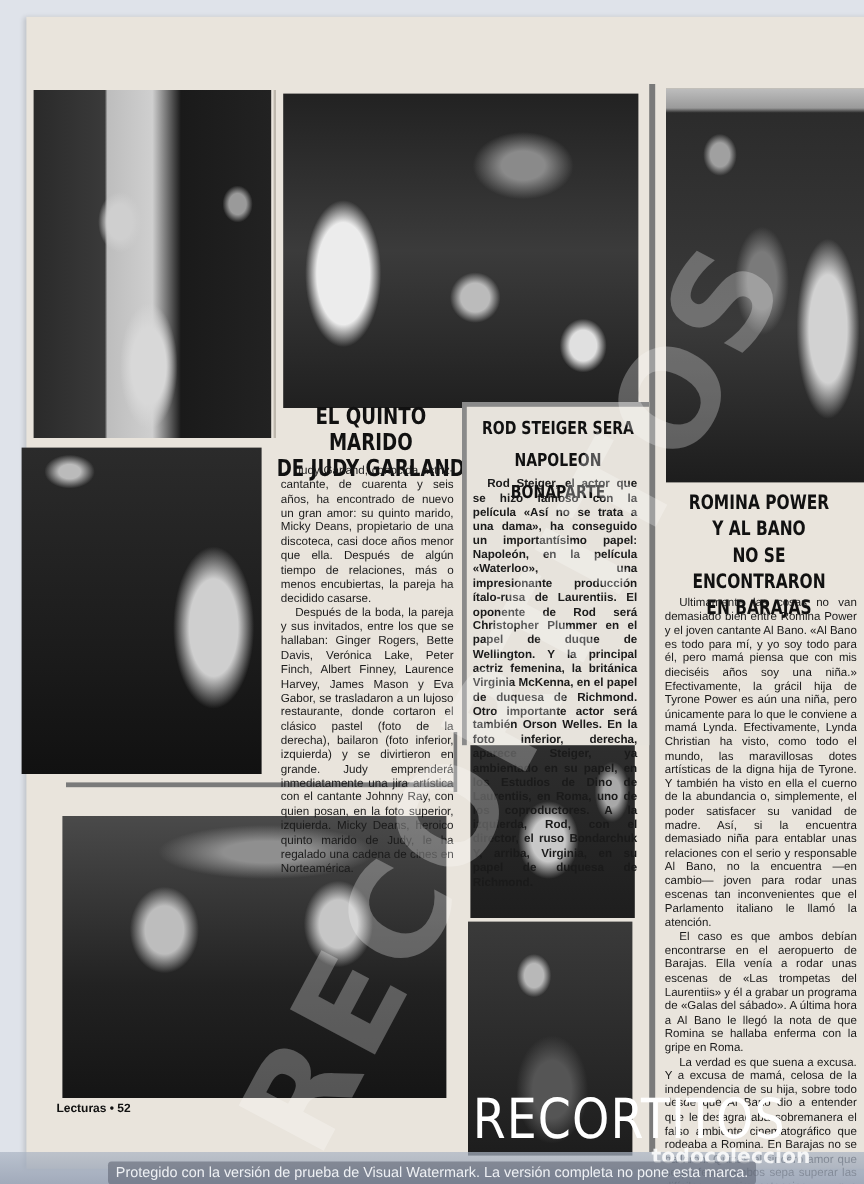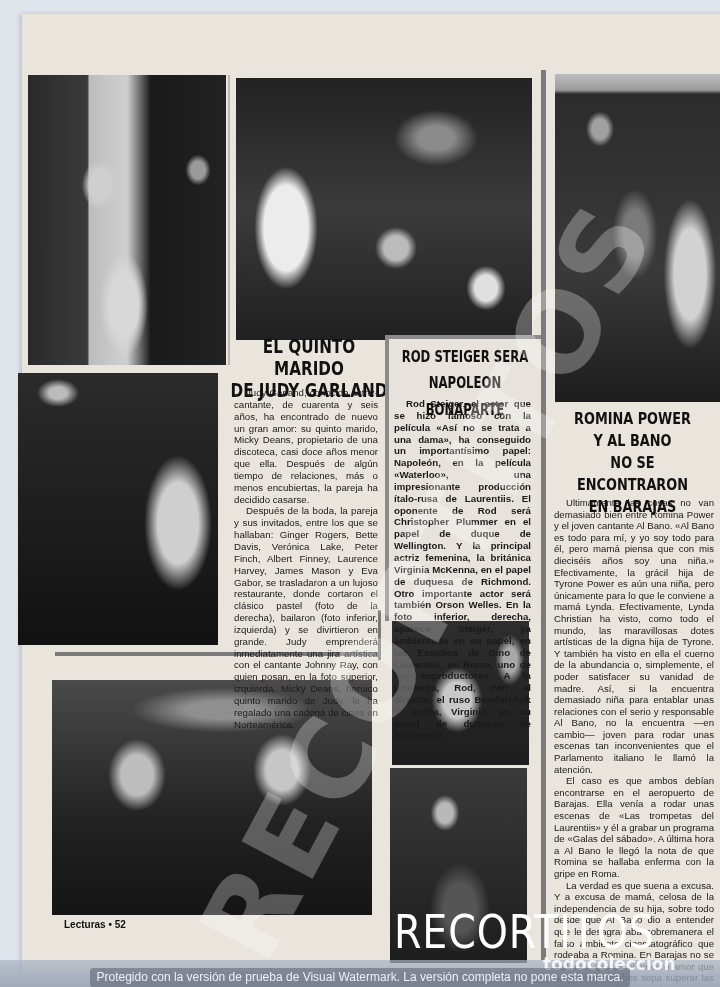--- a/index.html
+++ b/index.html
@@ -80,21 +80,21 @@
   .body-text p { margin:0; text-indent:12px; }
 
   .box-rod {
     position:absolute; left:385px; top:335px; width:152px; height:282px;
     border:4px solid #8a8a8a; border-right:none; border-bottom:none;
     background:#e7e3dc;
   }
   .footer-label {
     position:absolute; left:47px; top:919px;
     font-family:"Liberation Sans", sans-serif; font-weight:bold;
-    font-size:10px; color:#111;margin-left:17px;
+    font-size:10px; color:#111;
   }
   .wm-diag {
     position:absolute; font-family:"DejaVu Sans", sans-serif; font-weight:bold;
     color:rgba(255,255,255,0.28); font-size:110px; letter-spacing:6px;
     transform: rotate(-62deg); transform-origin:left top; white-space:nowrap;
     pointer-events:none;
   }
   .wm-recortitos {
     position:absolute; left:394px; top:905px;
     font-family:"DejaVu Sans", sans-serif; font-weight:normal;

